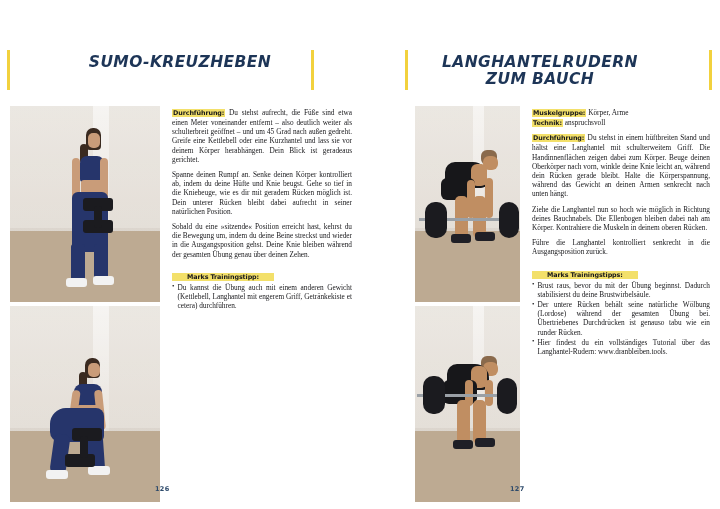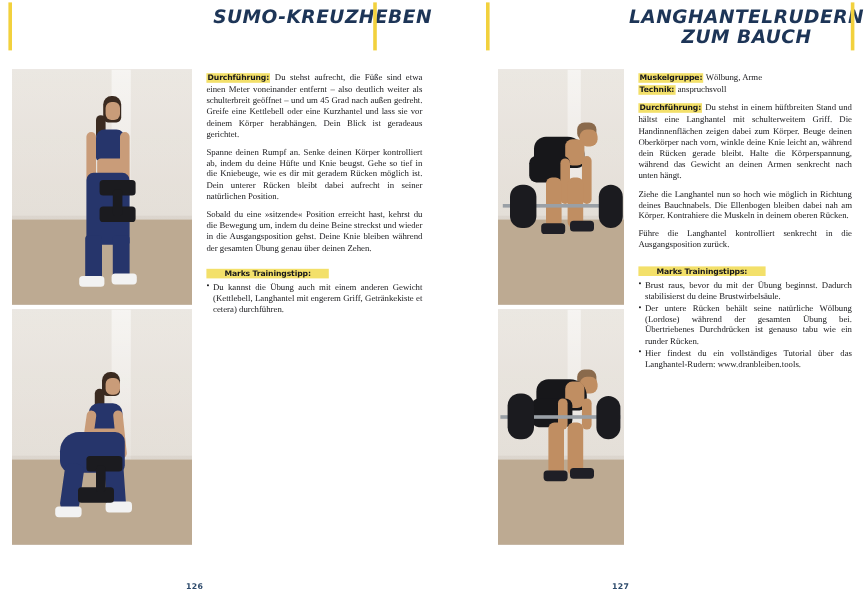--- a/index.html
+++ b/index.html
@@ -9,22 +9,23 @@
     font-family:"Liberation Serif", serif;
     overflow:hidden;
   }
   .spread{position:relative;width:720px;height:509px;display:flex;}
   .page{position:relative;width:360px;height:509px;box-sizing:border-box;}
   .page.left{padding:0 0 0 0;}
 
   
   .header{
     position:relative;height:52px;
-    display:flex;align-items:flex-start;justify-content:flex-end;
+    display:flex;align-items:flex-start;justify-content:center;
     padding-top:6px;
+    margin-top:48px;
   }
   .title{
     text-align:center;
     font-family:"DejaVu Sans", sans-serif;
     font-style:italic;
     font-weight:bold;
     font-size:15.5px;
     line-height:17px;
     letter-spacing:0.4px;
     color:#1d3557;
@@ -284,21 +285,21 @@
           <div class="figure weight" style="left:8px;top:70px;width:22px;height:38px;border-radius:10px;"></div>
           <div class="figure weight" style="left:82px;top:72px;width:20px;height:36px;border-radius:10px;"></div>
         </div>
 
       </div>
 
       <div class="col">
 
         <div class="meta">
           <p class="p">
-            <span class="lbl">Muskelgruppe:</span><span> Wölbung, Arme</span><br>
+            <span class="lbl">Muskelgruppe:</span><span> Körper, Arme</span><br>
             <span class="lbl">Technik:</span><span> anspruchsvoll</span>
           </p>
         </div>
 
         <p class="p">
           <span class="lbl">Durchführung:</span><span> Du stehst in einem hüftbreiten Stand und hältst eine Langhantel mit schulterweitem Griff. Die Handinnenflächen zeigen dabei zum Körper. Beuge deinen Oberkörper nach vorn, winkle deine Knie leicht an, während dein Rücken gerade bleibt. Halte die Körperspannung, während das Gewicht an deinen Armen senkrecht nach unten hängt.</span>
         </p>
 
         <p class="p">Ziehe die Langhantel nun so hoch wie möglich in Richtung deines Bauchnabels. Die Ellenbogen bleiben dabei nah am Körper. Kontrahiere die Muskeln in deinem oberen Rücken.</p>
         <p class="p">Führe die Langhantel kontrolliert senkrecht in die Ausgangsposition zurück.</p>

